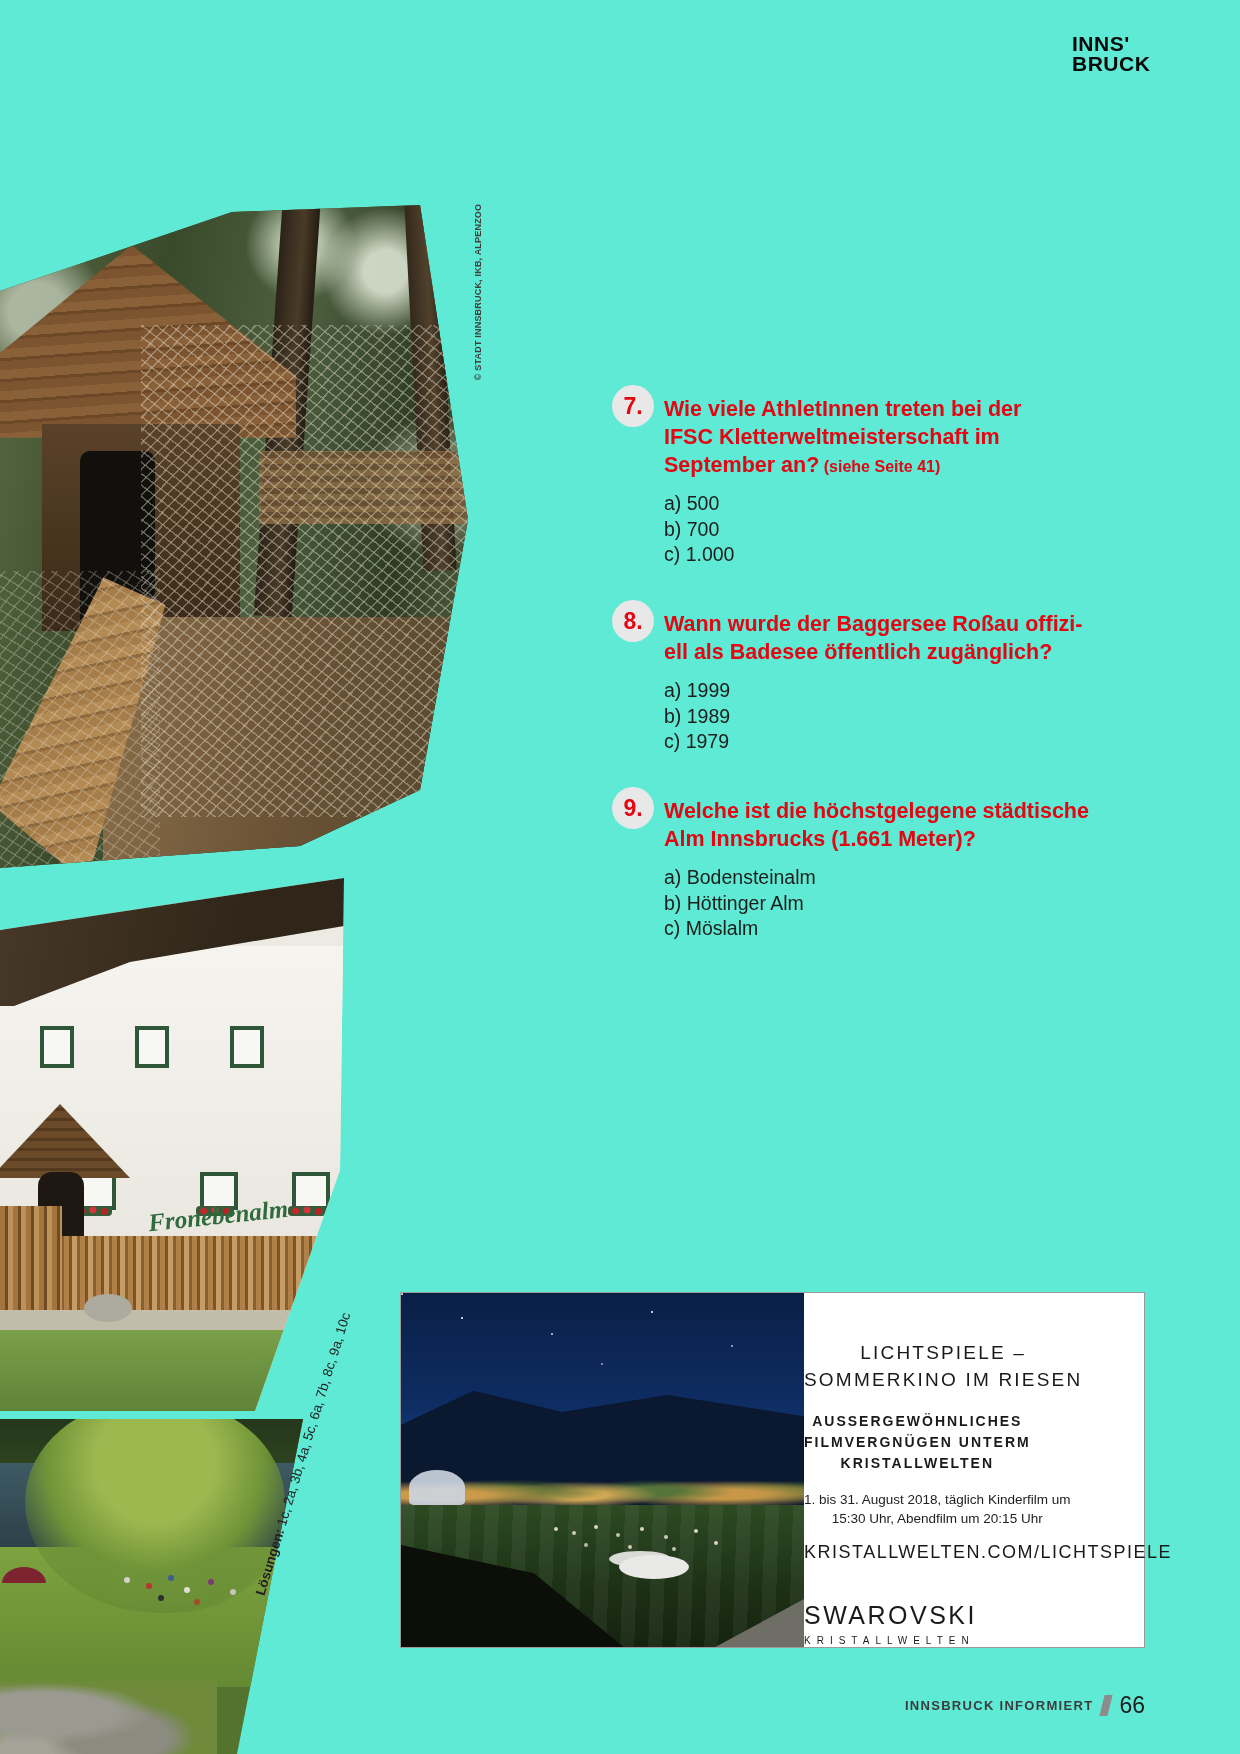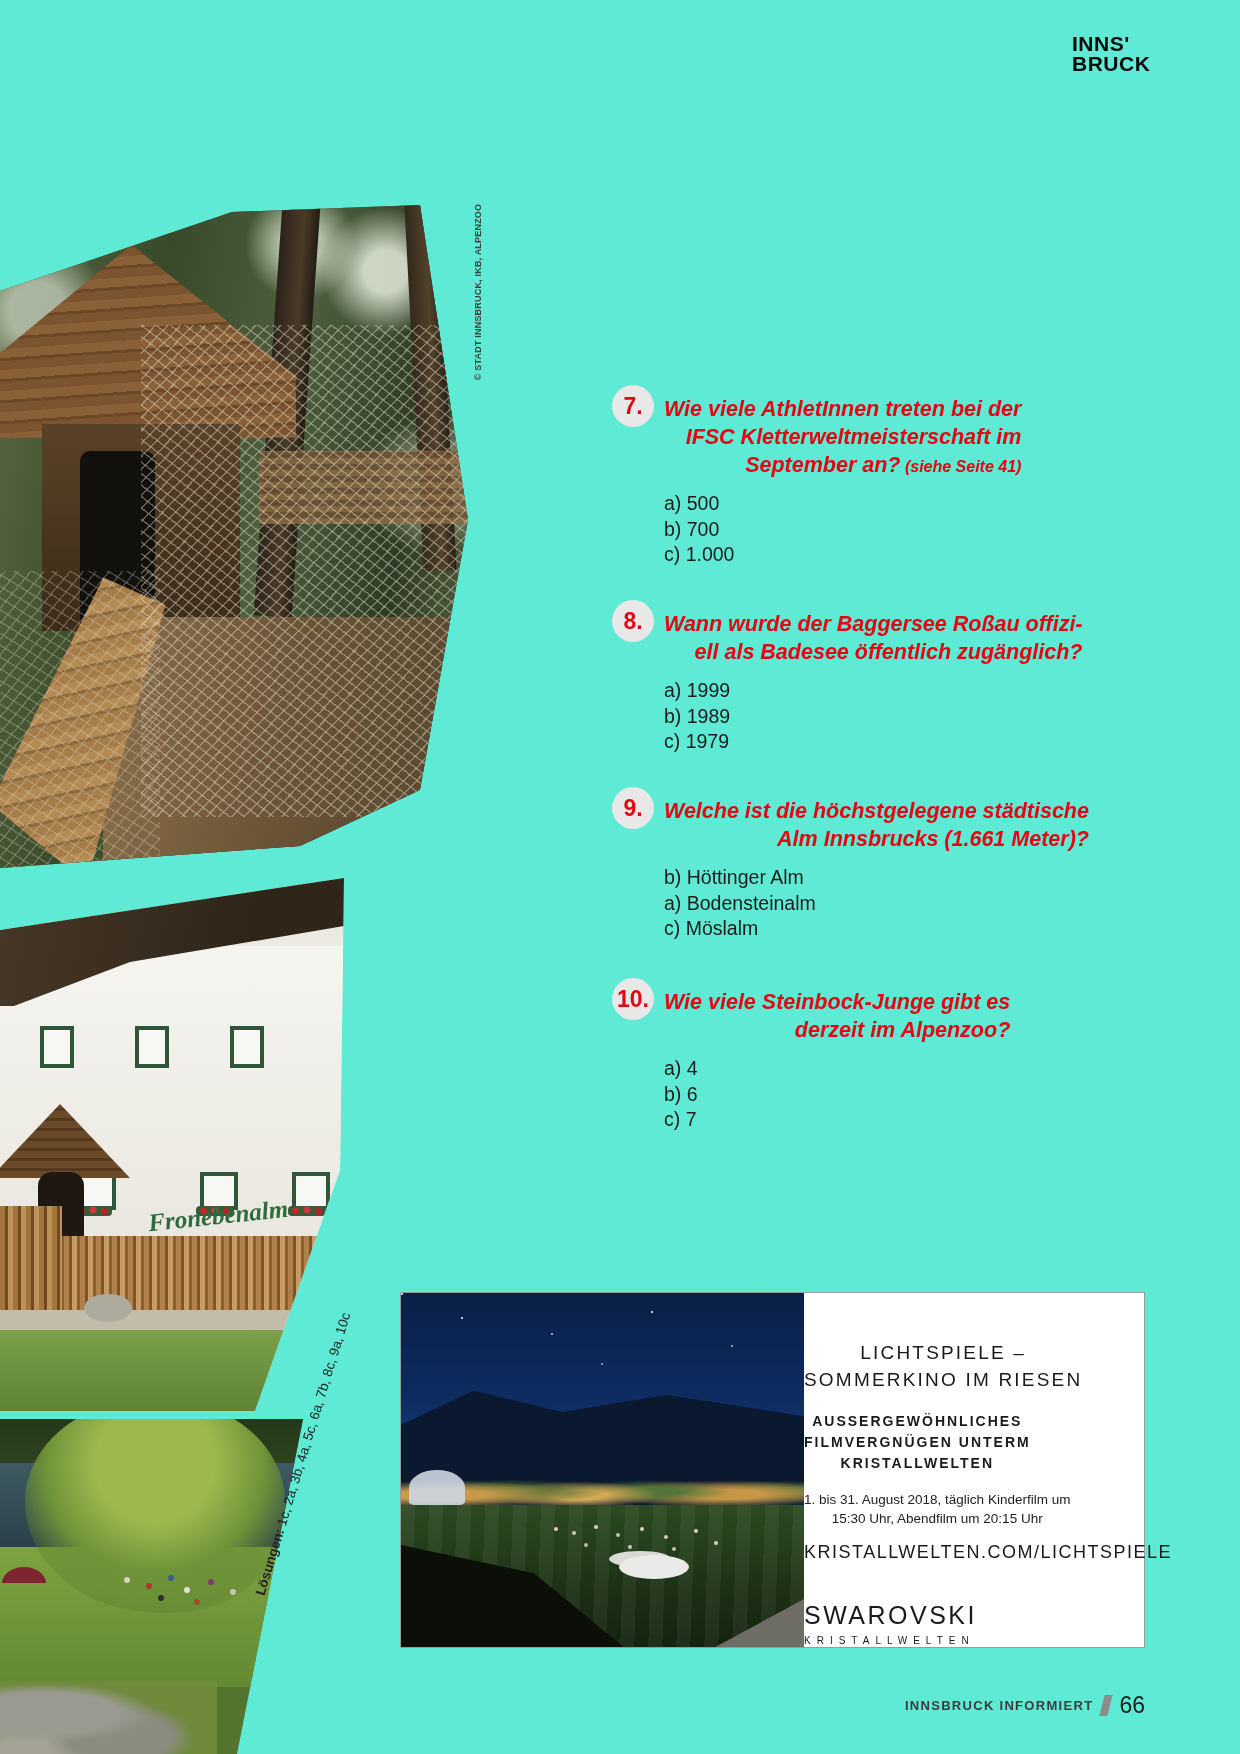--- a/index.html
+++ b/index.html
@@ -10,21 +10,21 @@
         letter-spacing:.5px;color:#0a0a0a;}
   
   .credit{position:absolute;left:478px;top:286px;width:0;height:0;}
   .credit span{display:inline-block;white-space:nowrap;transform:translate(-50%,-50%) rotate(-90deg);
         font-size:9px;letter-spacing:.2px;color:#3f3f3f;font-weight:bold;}
   
   .question{position:absolute;left:612px;display:flex;gap:10px;width:540px;align-items:flex-start;}
   .qnum{flex:0 0 42px;width:42px;height:42px;margin-top:2px;border-radius:50%;background:#e8e8e8;
         color:#e30613;font-weight:bold;font-size:23px;display:flex;align-items:center;justify-content:center;}
   .qbody{padding-top:12px;}
-  .qtext{color:#e30613;font-weight:bold;font-style:italic;font-size:21.5px;line-height:28px;white-space:pre-line;text-align:right;}
+  .qtext{color:#e30613;font-weight:bold;font-size:21.5px;line-height:28px;white-space:pre-line;}
   .qnote{font-size:16px;}
   .answers{margin-top:10px;font-size:19.5px;line-height:25.5px;color:#1d1d1b;}
   
   .solutions{position:absolute;left:303px;top:1452px;width:0;height:0;}
   .solutions span.rot{display:inline-block;white-space:nowrap;transform:translate(-50%,-50%) rotate(-73deg);
         font-size:13.5px;color:#222;}
   .solutions b{font-weight:bold;}
   
   .footer{position:absolute;top:1692px;right:95px;display:flex;align-items:center;gap:9px;}
   .footer-mag{font-size:13px;font-weight:bold;letter-spacing:1.3px;color:#3c3c3c;padding-left:16px;}
@@ -230,41 +230,27 @@
   </div>
 
   <div class="question" style="top:785px;">
     <div class="qnum">
         <span>9.</span>
       </div>
     <div class="qbody">
       <div class="qtext"><span>Welche ist die höchstgelegene städtische
 Alm Innsbrucks (1.661 Meter)?</span><span class="qnote"></span></div>
       <div class="answers">
+        <div>a) Bodensteinalm</div>
         <div>b) Höttinger Alm</div>
-        <div>a) Bodensteinalm</div>
         <div>c) Möslalm</div>
       </div>
     </div>
   </div>
 
-  <div class="question" style="top:976px;">
-    <div class="qnum">
-        <span>10.</span>
-      </div>
-    <div class="qbody">
-      <div class="qtext"><span>Wie viele Steinbock-Junge gibt es
-derzeit im Alpenzoo?</span><span class="qnote"></span></div>
-      <div class="answers">
-        <div>a) 4</div>
-        <div>b) 6</div>
-        <div>c) 7</div>
-      </div>
-    </div>
-  </div>
 
   <div class="ad">
     <div class="ad-photo">
       <div class="adp-sky"></div>
       <div class="adp-stars"></div>
       <div class="adp-mtn"></div>
       <div class="adp-trees"></div>
       <div class="adp-tent"></div>
       <div class="adp-lawn"></div>
       <div class="adp-crowd"></div>

